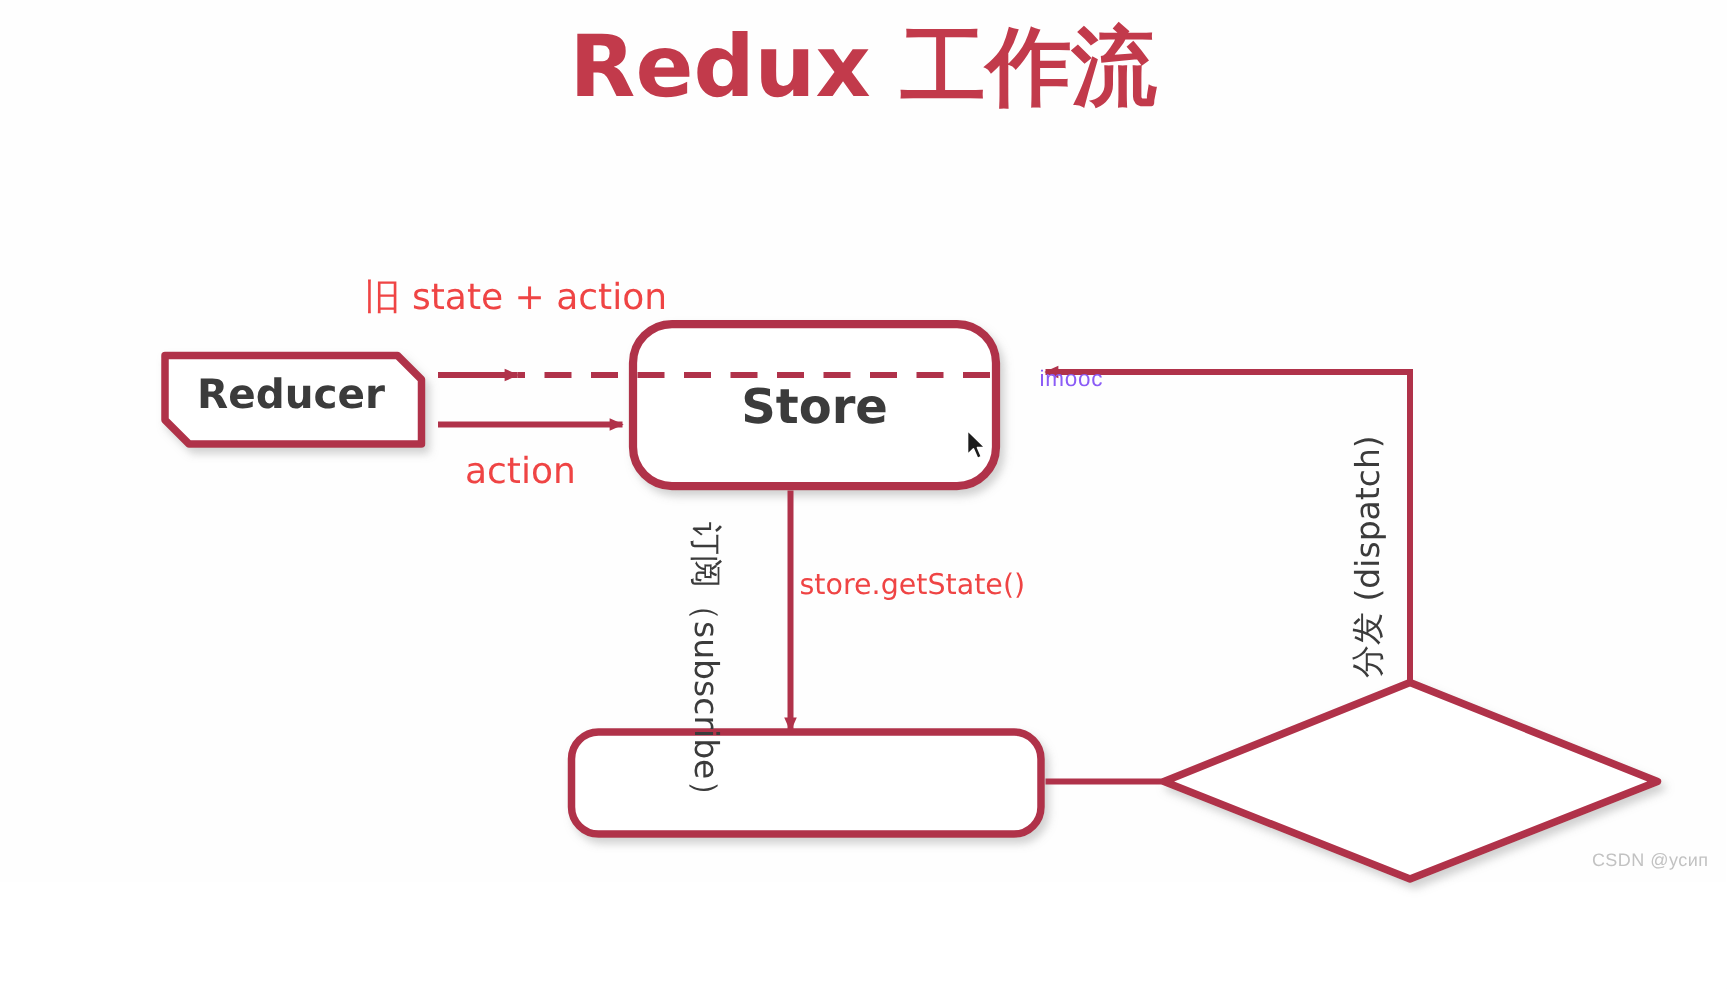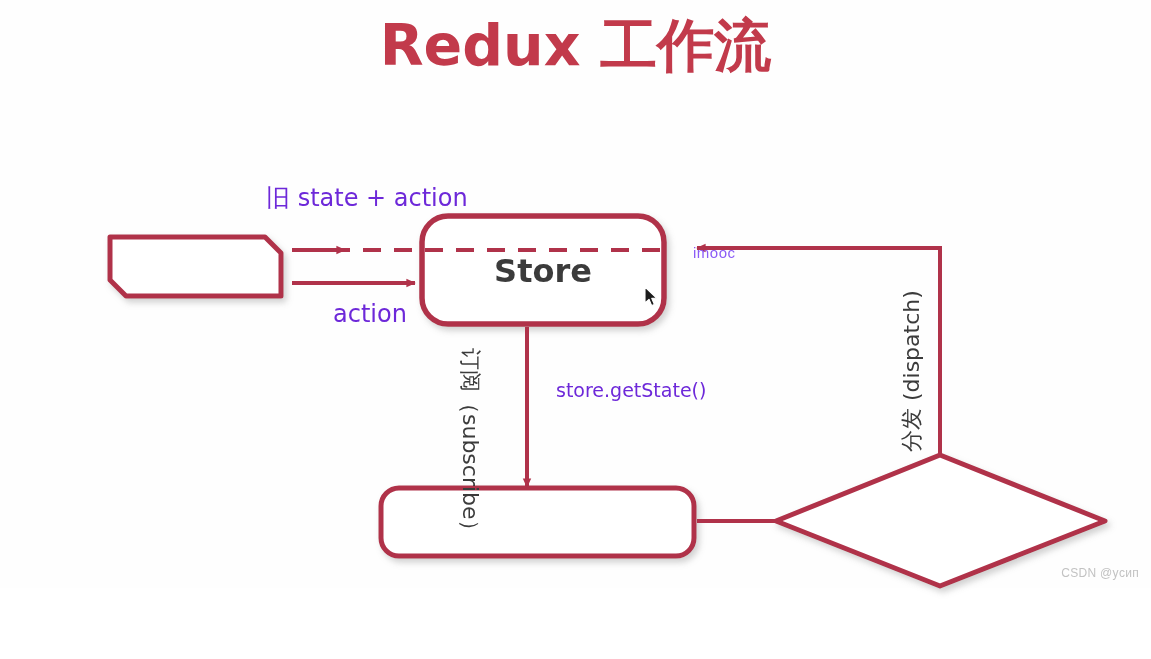--- a/index.html
+++ b/index.html
@@ -71,24 +71,23 @@
   #label-actions {
     left: 800px; top: 500px; width: 280px;
     font-size: 32px;
   }
 
   
   .edge-label {
     position: absolute;
     font-family: "DejaVu Sans", "Liberation Sans", sans-serif;
     font-size: 23px;
-    color: #6d28d9;
-    white-space: nowrap;
-    pointer-events: none;
-    margin-left: 23px;
+    color: #ef4444;
+    white-space: nowrap;
+    pointer-events: none;
   }
   #label-old-state { left: 243px; top: 182px; font-size: 24px; }
   #label-state     { left: 310px; top: 300px; font-size: 24px; }
   #label-getstate  { left: 533px; top: 379px; font-size: 19px; }
 
   .vert-label {
     position: absolute;
     font-family: "DejaVu Sans", "Liberation Sans", sans-serif;
     font-size: 22px;
     color: #3b3b3b;
@@ -197,20 +196,21 @@
 
     <g>
       <line x1="697" y1="521" x2="776" y2="521" stroke="#B0324A" stroke-width="4"></line>
     </g>
 
     <g>
       <path d="M 940,455 L 940,248 L 697,248" fill="none" stroke="#B0324A" stroke-width="4" stroke-linejoin="miter" marker-end="url(#arrowRight)"></path>
     </g>
   </svg>
 
+  <div class="node-label" id="label-reducer">Reducer</div>
   <div class="node-label" id="label-store">Store</div>
 
   <div class="edge-label" id="label-old-state">旧 state + action</div>
   <div class="edge-label" id="label-state">action</div>
   <div class="edge-label" id="label-getstate">store.getState()</div>
 
   <div class="vert-label" id="label-subscribe">订阅（subscribe）</div>
   <div class="vert-label" id="label-dispatch">分发 (dispatch)</div>
 
   <div id="watermark-imooc">imooc</div>

